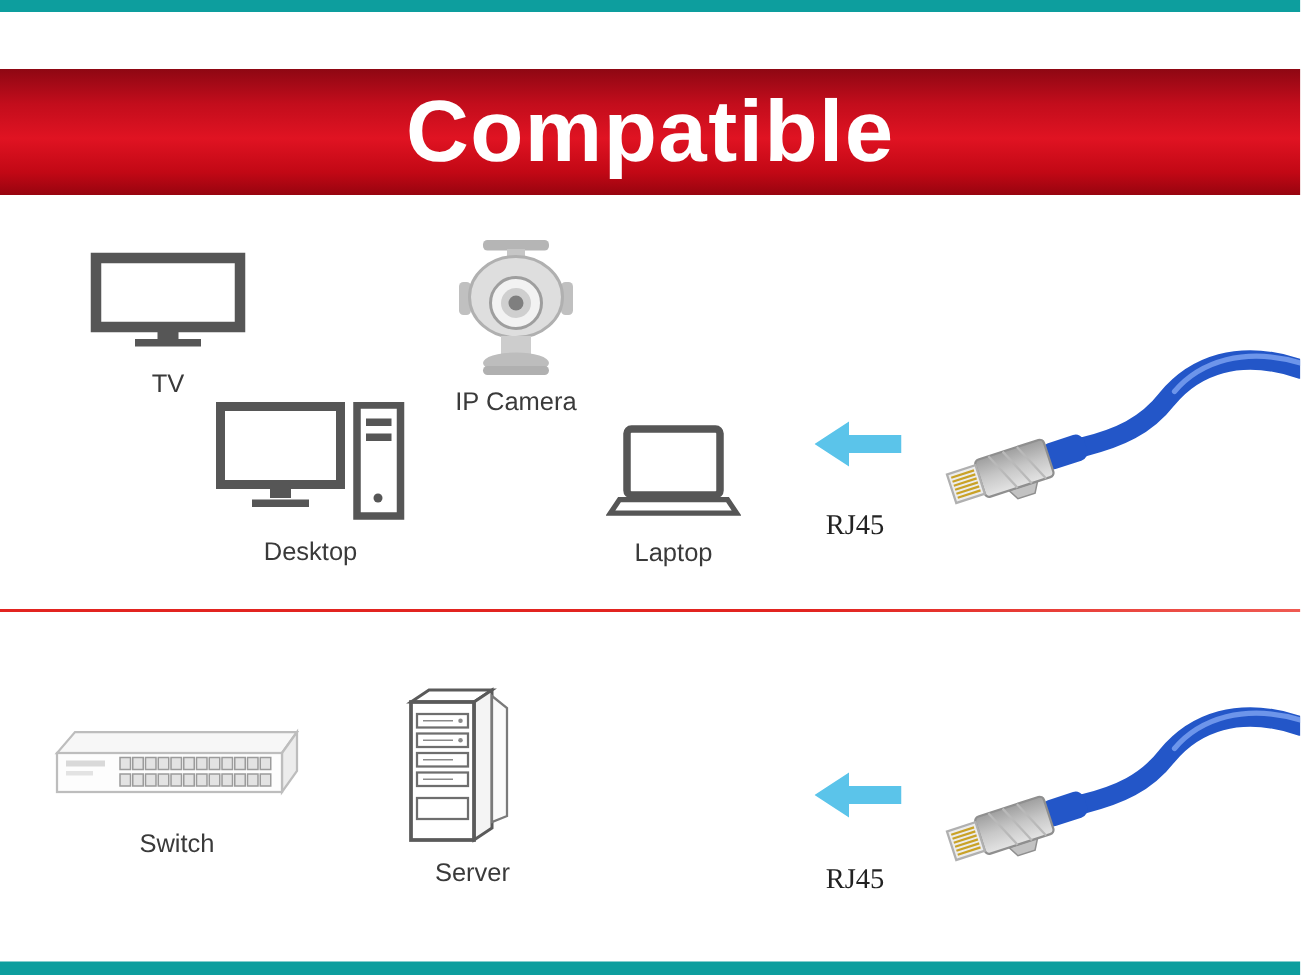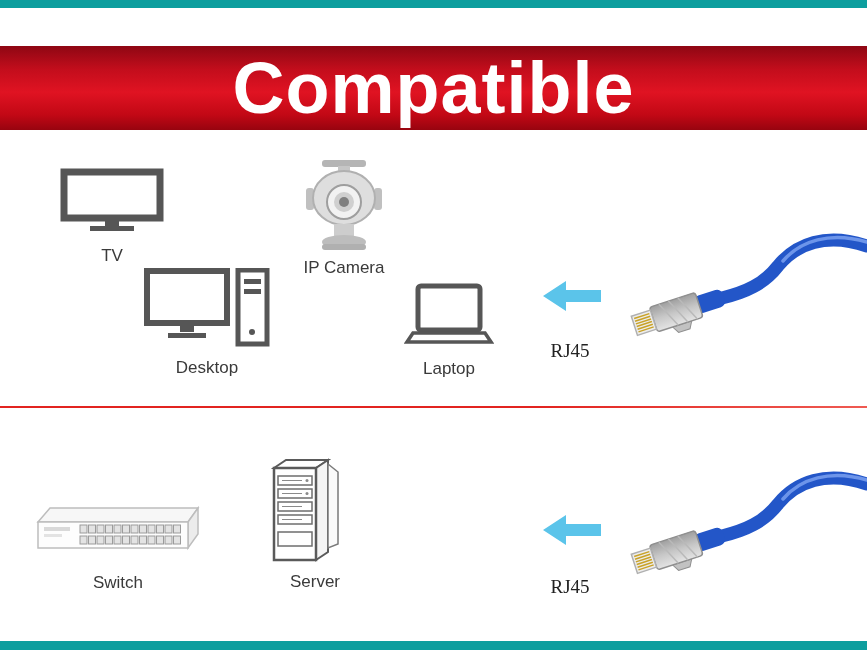--- a/index.html
+++ b/index.html
@@ -14,21 +14,21 @@
     position:absolute;left:0;top:46px;width:100%;height:84px;
     background:linear-gradient(180deg,
       var(--banner-red-dark,#8e0713) 0%,
       #c30d1c 28%,
       var(--banner-red,#e01322) 55%,
       #c20815 82%,
       #97040f 100%);
     display:flex;align-items:center;justify-content:center;
   }
   #banner h1{
-    margin:0;color:#fff;font-size:72px;font-weight:bold;letter-spacing:1px;line-height:1;
+    margin:0;color:#fff;font-size:58px;font-weight:bold;letter-spacing:1px;line-height:1;
   }
   .block{position:absolute;display:flex;flex-direction:column;align-items:center;}
   .dev-label{font-size:17px;color:var(--label-gray,#3a3a3a);white-space:nowrap;}
   .rj45-label{
     position:absolute;width:60px;text-align:center;
     font-family:"Liberation Serif", serif;font-size:19px;color:#222;
   }
   #divider{
     position:absolute;left:0;top:406px;width:100%;height:2px;
     background:linear-gradient(90deg,var(--divider-red,#e22420) 0%,var(--divider-red,#e22420) 62%,#ef5a52 100%);
@@ -137,21 +137,21 @@
         <line x1="72" y1="-1.4" x2="88" y2="-1.4" stroke="#c9a227" stroke-width="1.5"></line>
         <line x1="72" y1="1.4" x2="88" y2="1.4" stroke="#c9a227" stroke-width="1.5"></line>
         <line x1="72" y1="4.2" x2="88" y2="4.2" stroke="#c9a227" stroke-width="1.5"></line>
         <line x1="72" y1="7" x2="88" y2="7" stroke="#c9a227" stroke-width="1.5"></line>
       </g>
     </svg>
   </div>
 
   <div id="divider"></div>
 
-  <div class="block" style="left:32px;top:502px;">
+  <div class="block" style="left:32px;top:482px;">
     <span>
       <svg width="172" height="58" viewBox="0 0 172 58">
         <polygon points="18,6 166,6 156,20 6,20" fill="#f7f7f7" stroke="#bdbdbd" stroke-width="1.5"></polygon>
         <polygon points="156,20 166,6 166,32 156,46" fill="#ececec" stroke="#bdbdbd" stroke-width="1.5"></polygon>
         <rect x="6" y="20" width="150" height="26" fill="#fdfdfd" stroke="#bdbdbd" stroke-width="1.5"></rect>
         <rect x="12" y="25" width="26" height="4" fill="#d9d9d9"></rect>
         <rect x="12" y="32" width="18" height="3" fill="#e3e3e3"></rect>
         <g fill="#e3e3e3" stroke="#9b9b9b" stroke-width="1">
           <rect x="48" y="23" width="7" height="8"></rect>
             <rect x="56.5" y="23" width="7" height="8"></rect>

